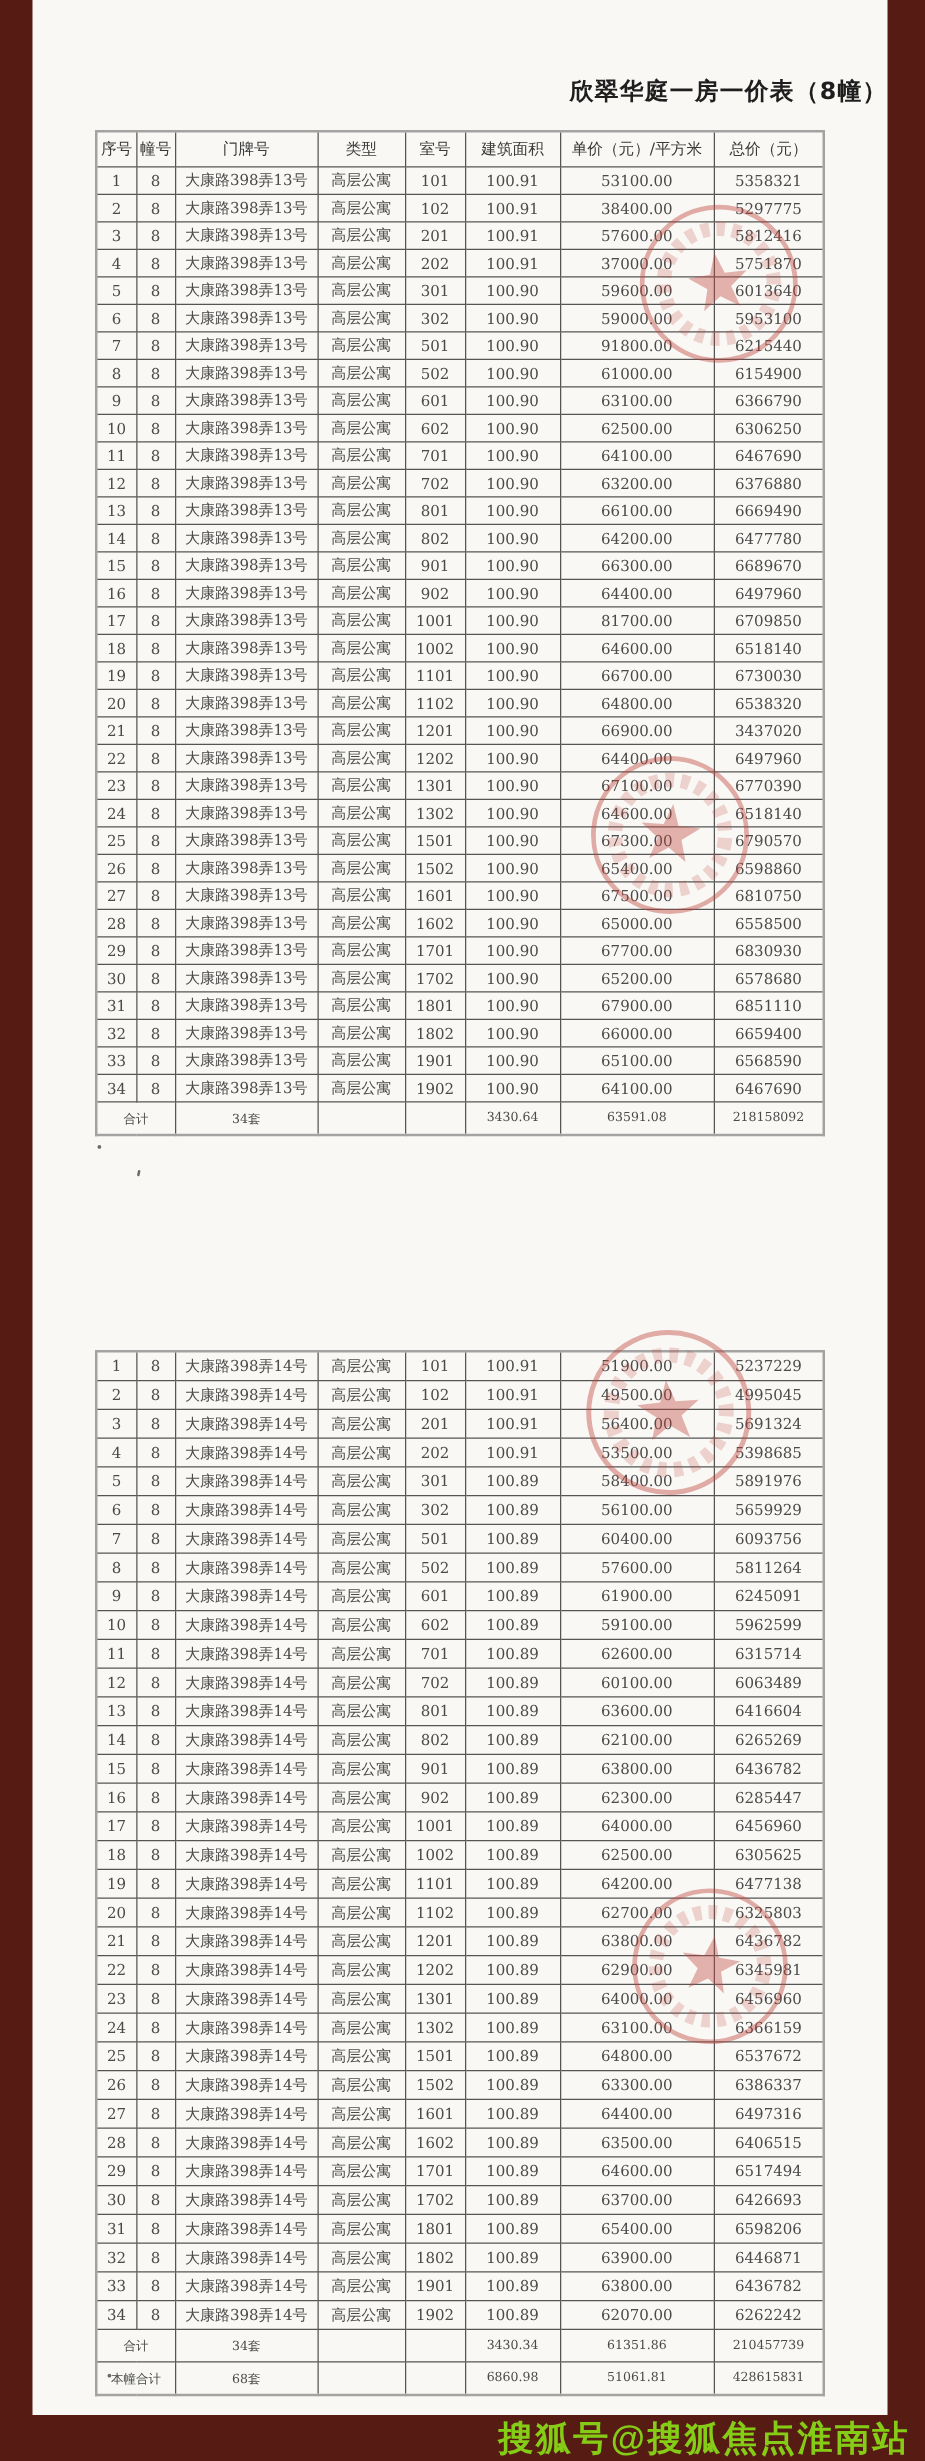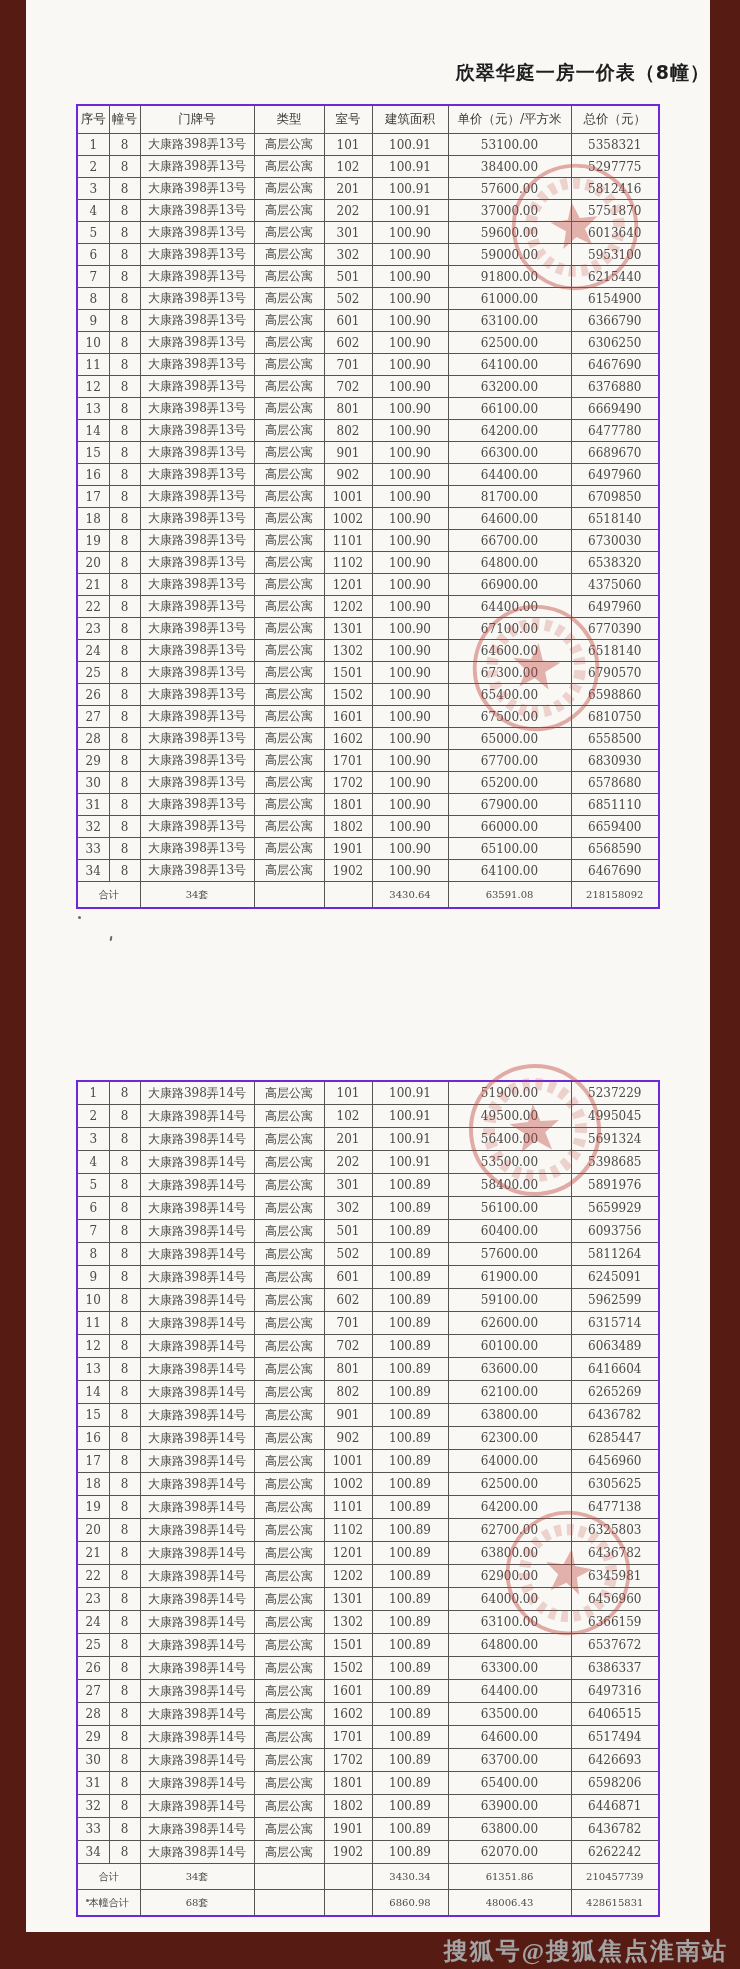--- a/index.html
+++ b/index.html
@@ -16,43 +16,43 @@
     padding-top:60px;
   }
   .doc-title{
     margin:0 0 18px 0;text-align:right;
     font-size:19px;font-weight:bold;color:#1e1e1e;letter-spacing:1px;
     font-family:"DejaVu Sans","Liberation Sans",sans-serif;
   }
   table.price{
     border-collapse:collapse;table-layout:fixed;
     width:582px;margin:16px auto;
-    border:2px solid #6d28d9;
+    border:2px solid #a3a3a3;
   }
   table.price th, table.price td{
     border:1px solid #555;
     font-size:12px;color:#4a4a4a;
     text-align:center;vertical-align:middle;
     padding:0;overflow:hidden;white-space:nowrap;
   }
   table.price th{
     height:27px;font-size:12.5px;color:#3a3a3a;font-weight:normal;
   }
   #table1 td{height:21px;}
   #table2 td{height:22px;}
   tr.total-row td{height:25px !important;font-size:10px;}
   .gap2{height:139px;}
   
   .seal{position:absolute;pointer-events:none;opacity:.78;}
   .seal svg{display:block;}
   
   .watermark{
     position:absolute;right:12px;top:1933px;height:36px;line-height:36px;
-    color:#a3a3a3;font-size:24px;font-weight:bold;letter-spacing:2px;
-    font-family:Liberation Serif, serif;
+    color:#84cc16;font-size:28px;font-weight:bold;letter-spacing:2px;
+    font-family:Liberation Sans, sans-serif;
   }
   .artifact{position:absolute;background:#6a6a6a;border-radius:50%;}
   .a1{left:52px;top:916px;width:3px;height:3px;}
   .a2{left:84px;top:936px;width:2px;height:5px;border-radius:1px;transform:rotate(12deg);}
   .a3{left:60px;top:1899px;width:3px;height:3px;}
 </style>
 </head>
 <body>
 
 <div class="page">
@@ -284,21 +284,21 @@
           <td>6538320</td>
         </tr>
         <tr>
           <td>21</td>
           <td>8</td>
           <td>大康路398弄13号</td>
           <td>高层公寓</td>
           <td>1201</td>
           <td>100.90</td>
           <td>66900.00</td>
-          <td>4375060</td>
+          <td>3437020</td>
         </tr>
         <tr>
           <td>22</td>
           <td>8</td>
           <td>大康路398弄13号</td>
           <td>高层公寓</td>
           <td>1202</td>
           <td>100.90</td>
           <td>64400.00</td>
           <td>6497960</td>
@@ -801,21 +801,21 @@
         <td>3430.34</td>
         <td>61351.86</td>
         <td>210457739</td>
       </tr>
       <tr class="total-row">
         <td colspan="2">本幢合计</td>
         <td>68套</td>
         <td></td>
         <td></td>
         <td>6860.98</td>
-        <td>48006.43</td>
+        <td>51061.81</td>
         <td>428615831</td>
       </tr>
     </tbody>
   </table>
 
   <div class="seal" style="left:482px;top:160px;transform:rotate(-8deg);">
     <svg width="134" height="134" viewBox="0 0 140 140">
       <circle cx="70" cy="70" r="64" fill="none" stroke="#c0443a" stroke-width="4" opacity="0.55"></circle>
       <circle cx="70" cy="70" r="46" fill="none" stroke="#c0443a" stroke-width="12" stroke-dasharray="7 6" opacity="0.28"></circle>
       <polygon points="70,44 76.2,61.5 94.7,62 80,73.2 85.3,91 70,80.5 54.7,91 60,73.2 45.3,62 63.8,61.5" fill="#c0443a" opacity="0.5"></polygon>

